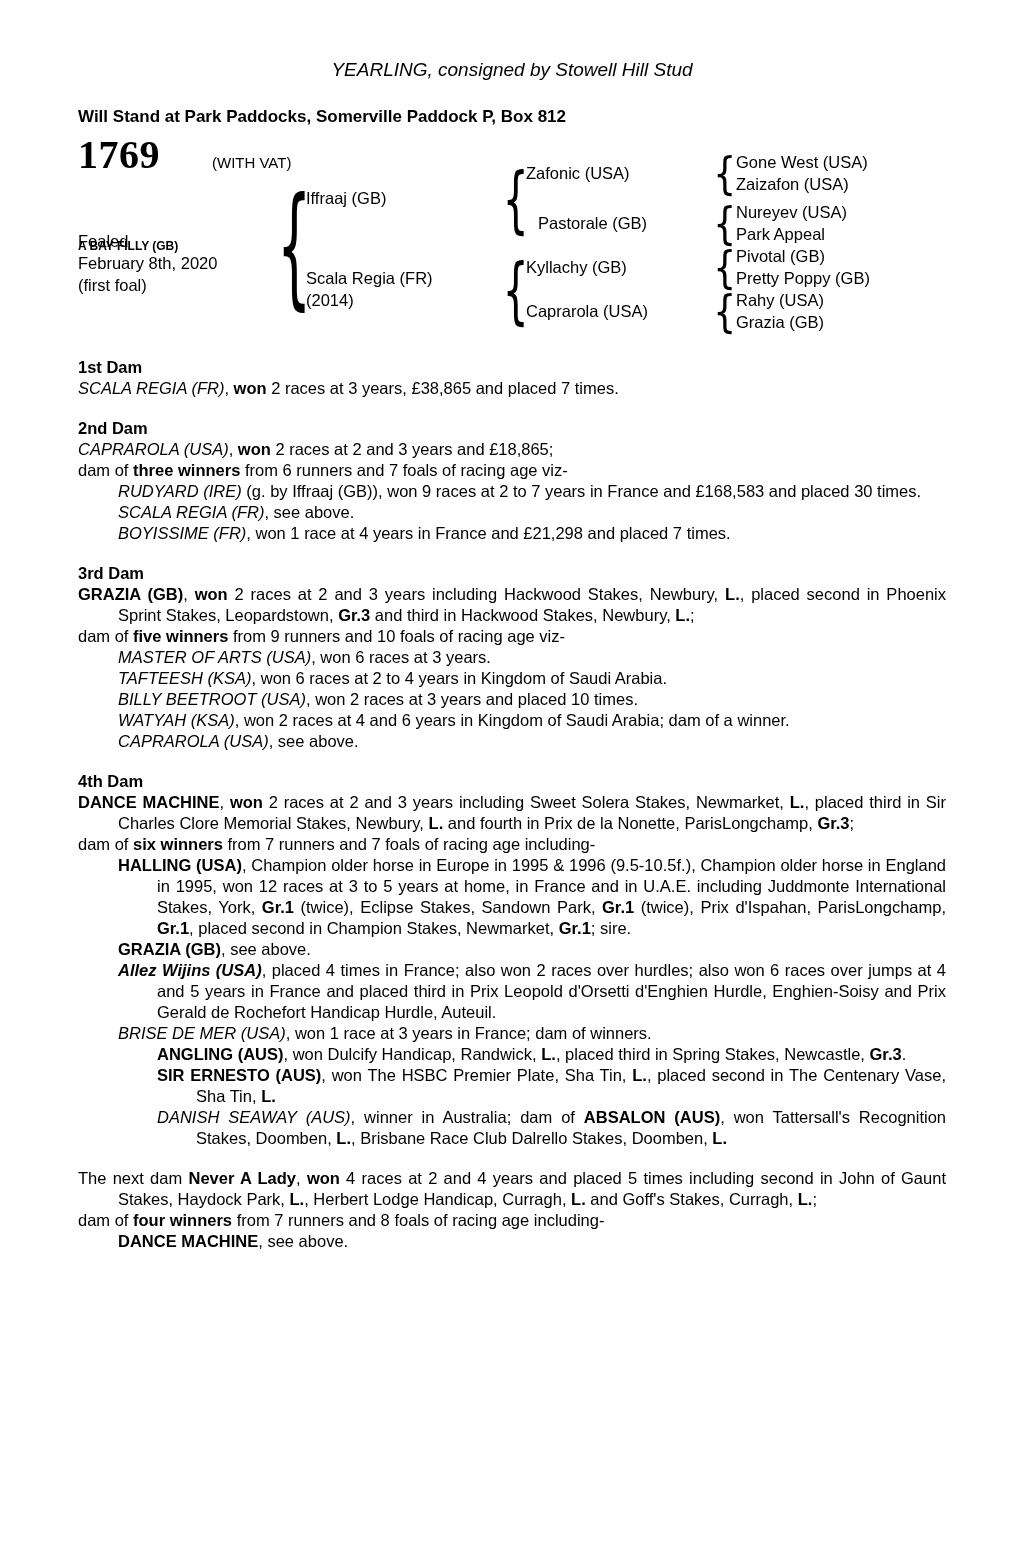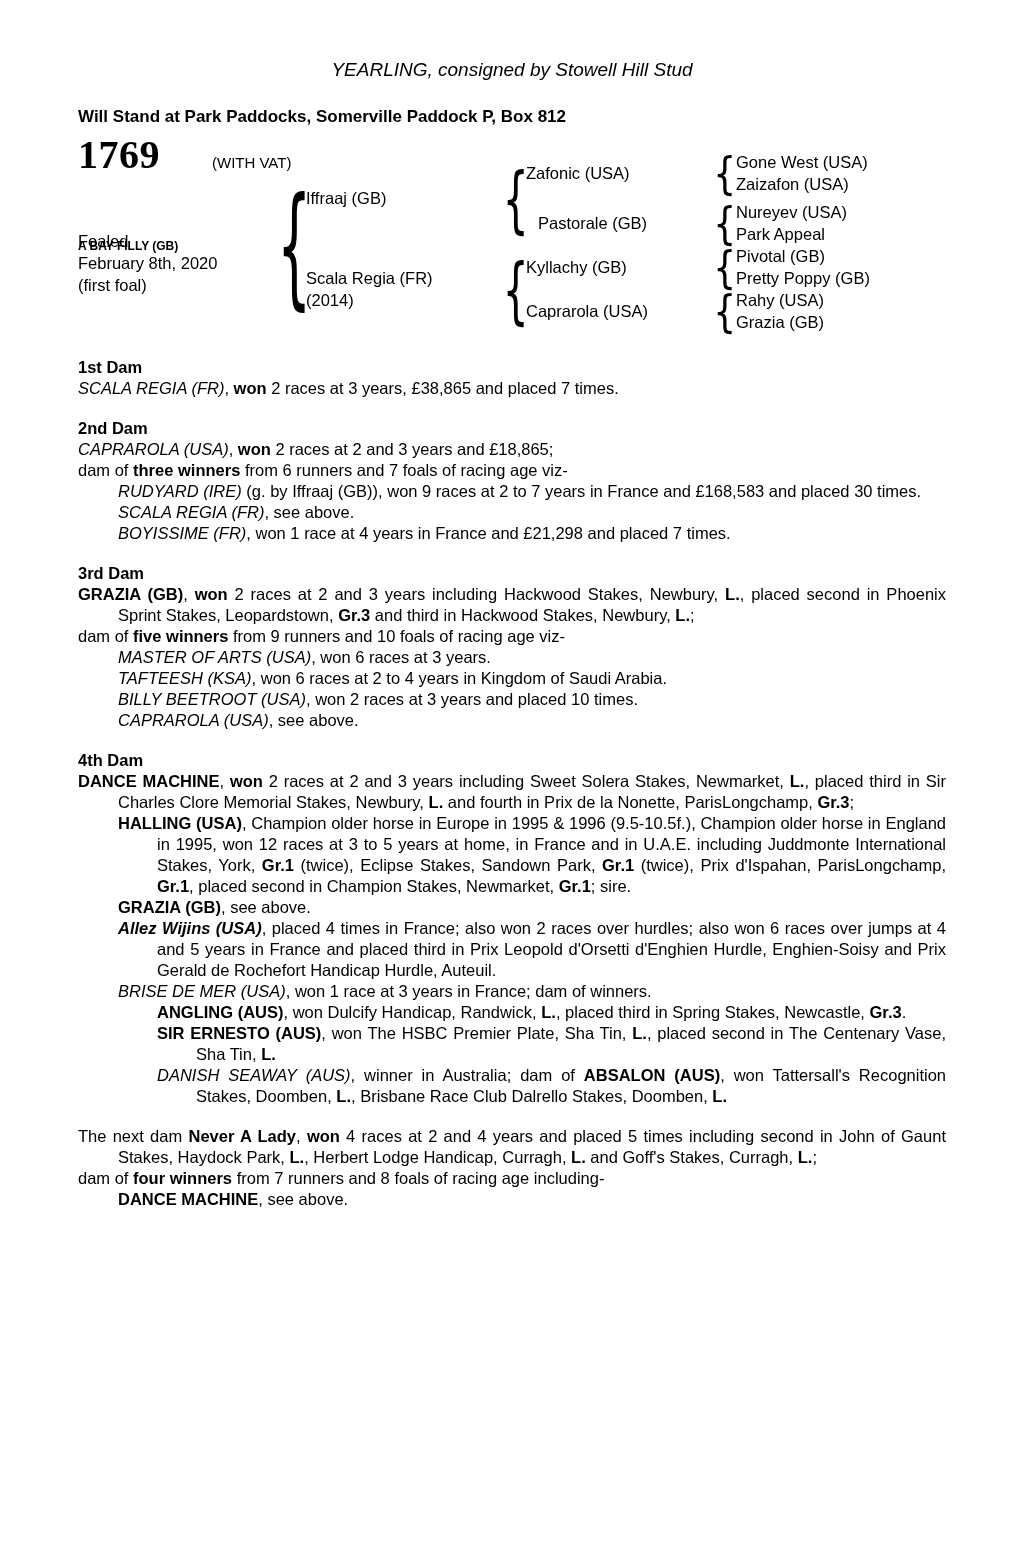--- a/index.html
+++ b/index.html
@@ -128,26 +128,28 @@
     <p class="para p1"><span class="i">BOYISSIME (FR)</span>, won 1 race at 4 years in France and £21,298 and placed 7 times.</p>
   </section>
 
   <section class="section">
     <h3 class="sec-head">3rd Dam</h3>
     <p class="para p0"><span class="b">GRAZIA (GB)</span>, <span class="b">won</span> 2 races at 2 and 3 years including Hackwood Stakes, Newbury, <span class="b">L.</span>, placed second in Phoenix Sprint Stakes, Leopardstown, <span class="b">Gr.3</span> and third in Hackwood Stakes, Newbury, <span class="b">L.</span>;</p>
     <p class="para p0">dam of <span class="b">five winners</span> from 9 runners and 10 foals of racing age viz-</p>
     <p class="para p1"><span class="i">MASTER OF ARTS (USA)</span>, won 6 races at 3 years.</p>
     <p class="para p1"><span class="i">TAFTEESH (KSA)</span>, won 6 races at 2 to 4 years in Kingdom of Saudi Arabia.</p>
     <p class="para p1"><span class="i">BILLY BEETROOT (USA)</span>, won 2 races at 3 years and placed 10 times.</p>
+    <p class="para p1"><span class="i">WATYAH (KSA)</span>, won 2 races at 4 and 6 years in Kingdom of Saudi Arabia; dam of a winner.</p>
     <p class="para p1"><span class="i">CAPRAROLA (USA)</span>, see above.</p>
   </section>
 
   <section class="section">
     <h3 class="sec-head">4th Dam</h3>
     <p class="para p0"><span class="b">DANCE MACHINE</span>, <span class="b">won</span> 2 races at 2 and 3 years including Sweet Solera Stakes, Newmarket, <span class="b">L.</span>, placed third in Sir Charles Clore Memorial Stakes, Newbury, <span class="b">L.</span> and fourth in Prix de la Nonette, ParisLongchamp, <span class="b">Gr.3</span>;</p>
+    <p class="para p0">dam of <span class="b">six winners</span> from 7 runners and 7 foals of racing age including-</p>
     <p class="para p1"><span class="b">HALLING (USA)</span>, Champion older horse in Europe in 1995 &amp; 1996 (9.5-10.5f.), Champion older horse in England in 1995, won 12 races at 3 to 5 years at home, in France and in U.A.E. including Juddmonte International Stakes, York, <span class="b">Gr.1</span> (twice), Eclipse Stakes, Sandown Park, <span class="b">Gr.1</span> (twice), Prix d'Ispahan, ParisLongchamp, <span class="b">Gr.1</span>, placed second in Champion Stakes, Newmarket, <span class="b">Gr.1</span>; sire.</p>
     <p class="para p1"><span class="b">GRAZIA (GB)</span>, see above.</p>
     <p class="para p1"><span class="b i">Allez Wijins (USA)</span>, placed 4 times in France; also won 2 races over hurdles; also won 6 races over jumps at 4 and 5 years in France and placed third in Prix Leopold d'Orsetti d'Enghien Hurdle, Enghien-Soisy and Prix Gerald de Rochefort Handicap Hurdle, Auteuil.</p>
     <p class="para p1"><span class="i">BRISE DE MER (USA)</span>, won 1 race at 3 years in France; dam of winners.</p>
     <p class="para p2"><span class="b">ANGLING (AUS)</span>, won Dulcify Handicap, Randwick, <span class="b">L.</span>, placed third in Spring Stakes, Newcastle, <span class="b">Gr.3</span>.</p>
     <p class="para p2"><span class="b">SIR ERNESTO (AUS)</span>, won The HSBC Premier Plate, Sha Tin, <span class="b">L.</span>, placed second in The Centenary Vase, Sha Tin, <span class="b">L.</span></p>
     <p class="para p2"><span class="i">DANISH SEAWAY (AUS)</span>, winner in Australia; dam of <span class="b">ABSALON (AUS)</span>, won Tattersall's Recognition Stakes, Doomben, <span class="b">L.</span>, Brisbane Race Club Dalrello Stakes, Doomben, <span class="b">L.</span></p>
   </section>
 
   <section class="section">

